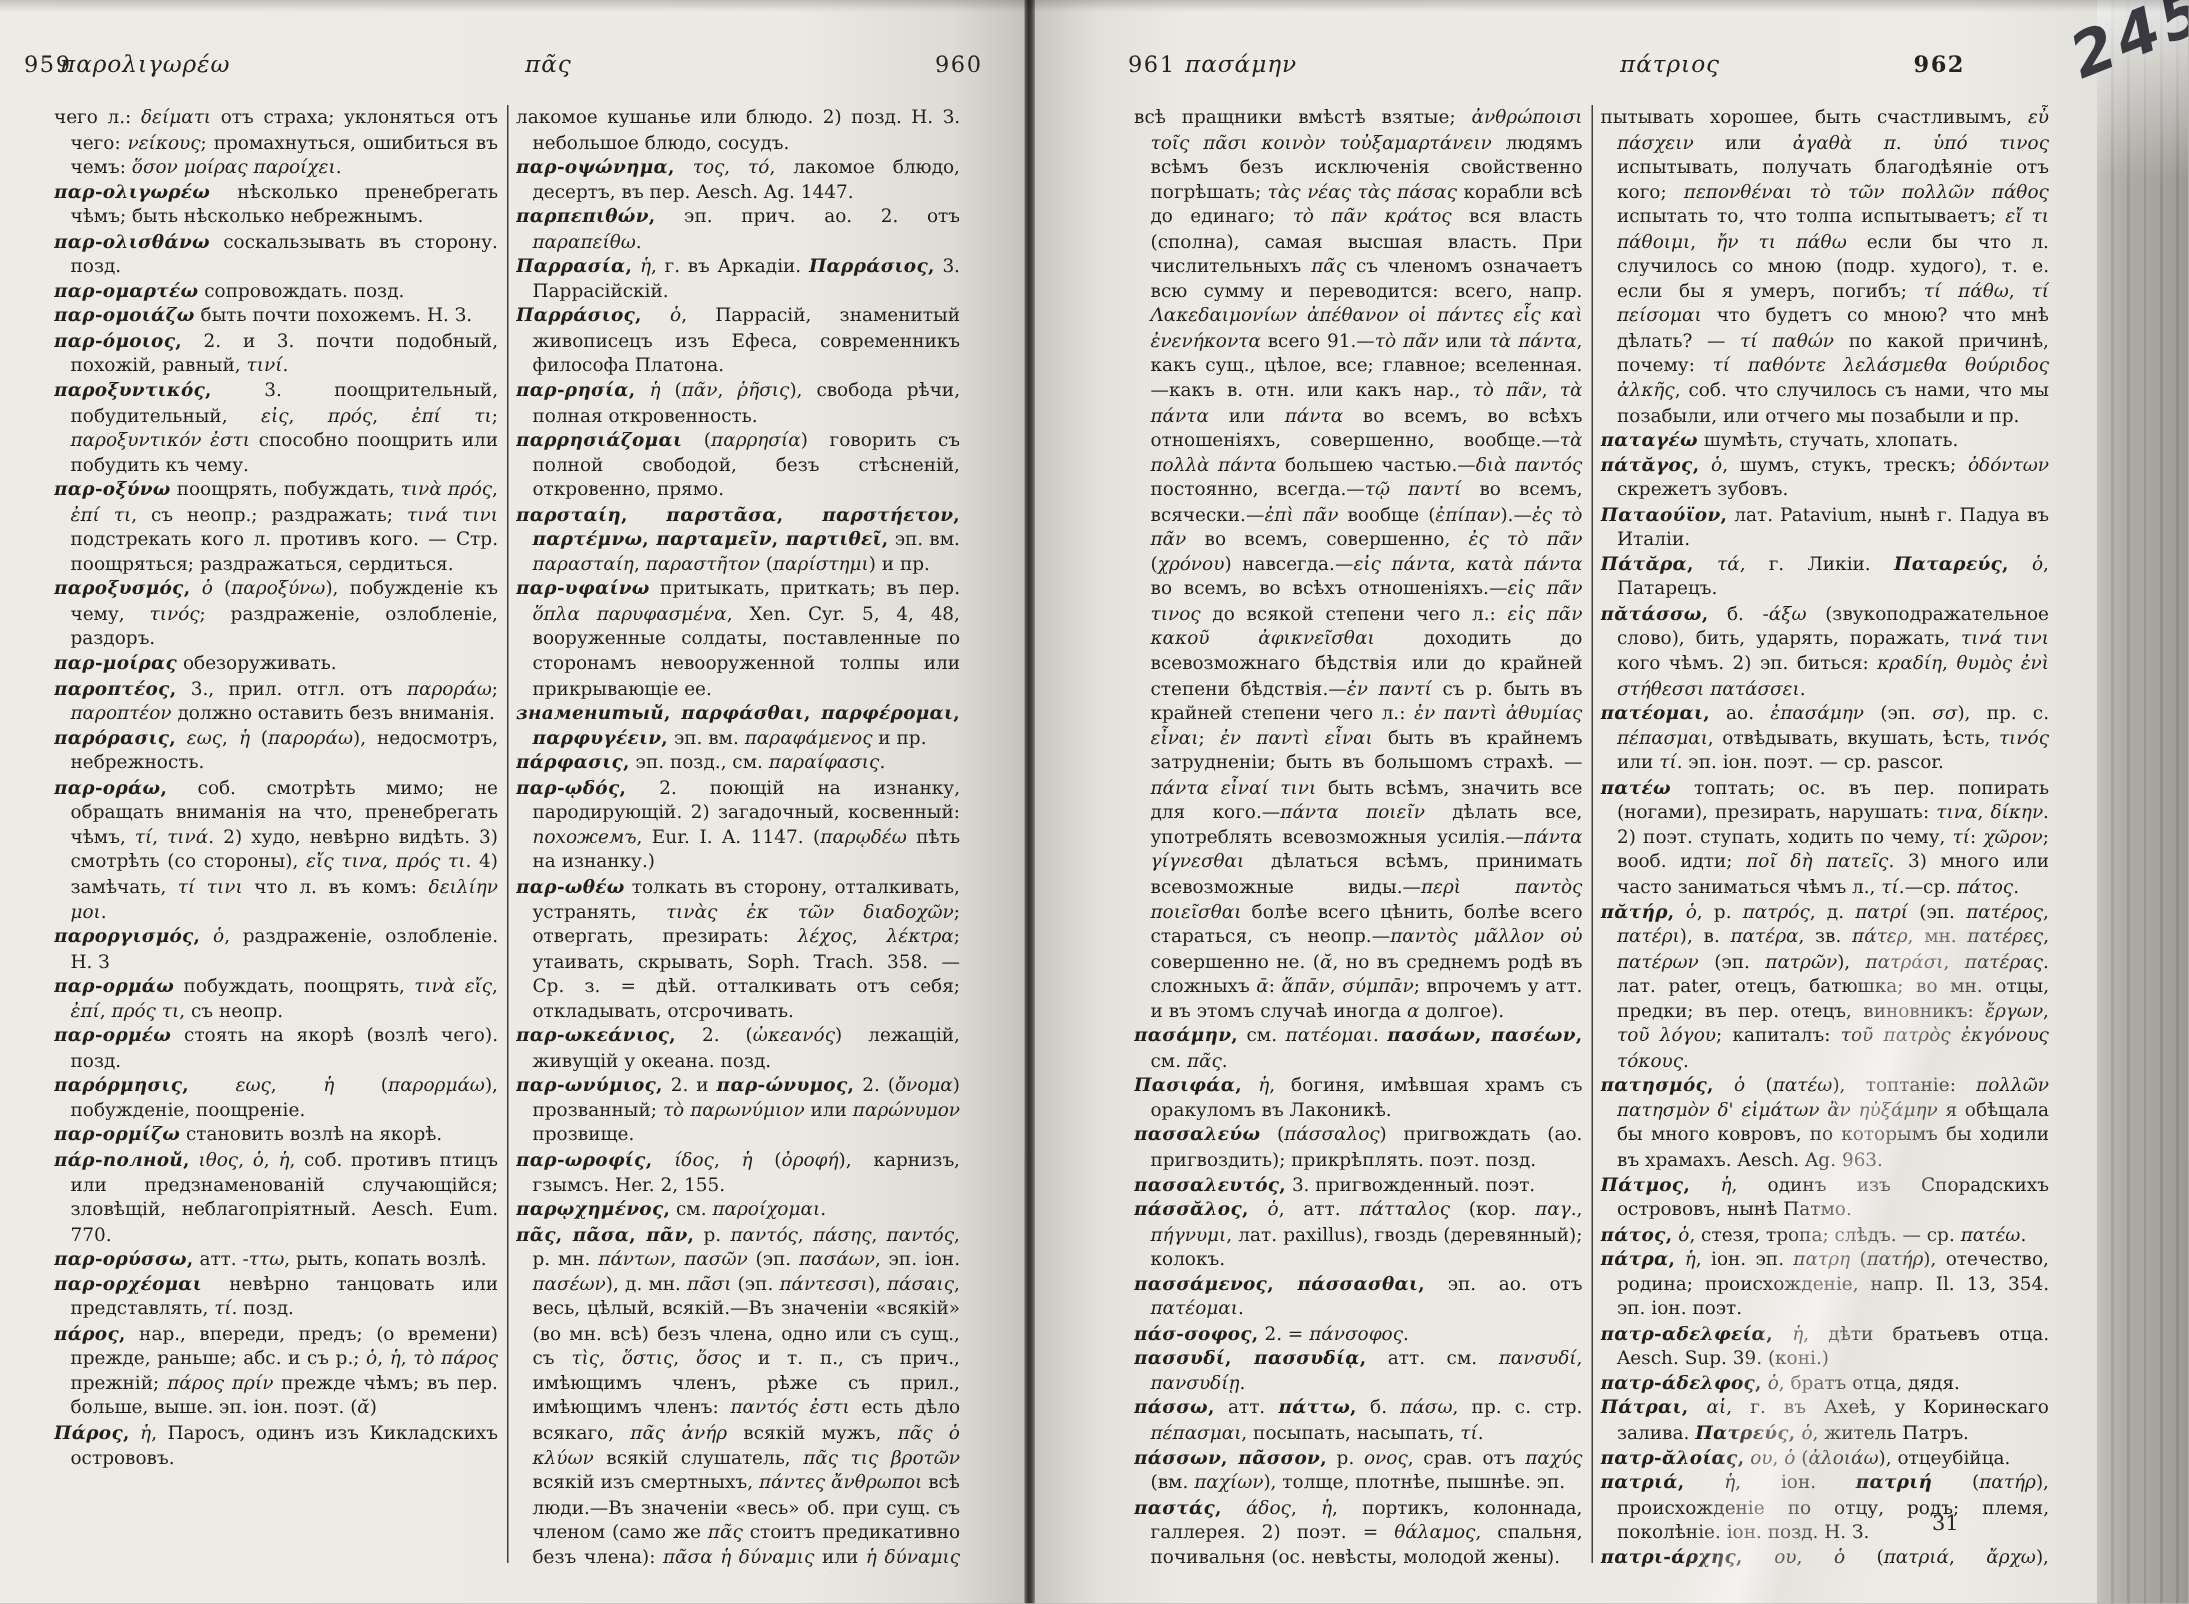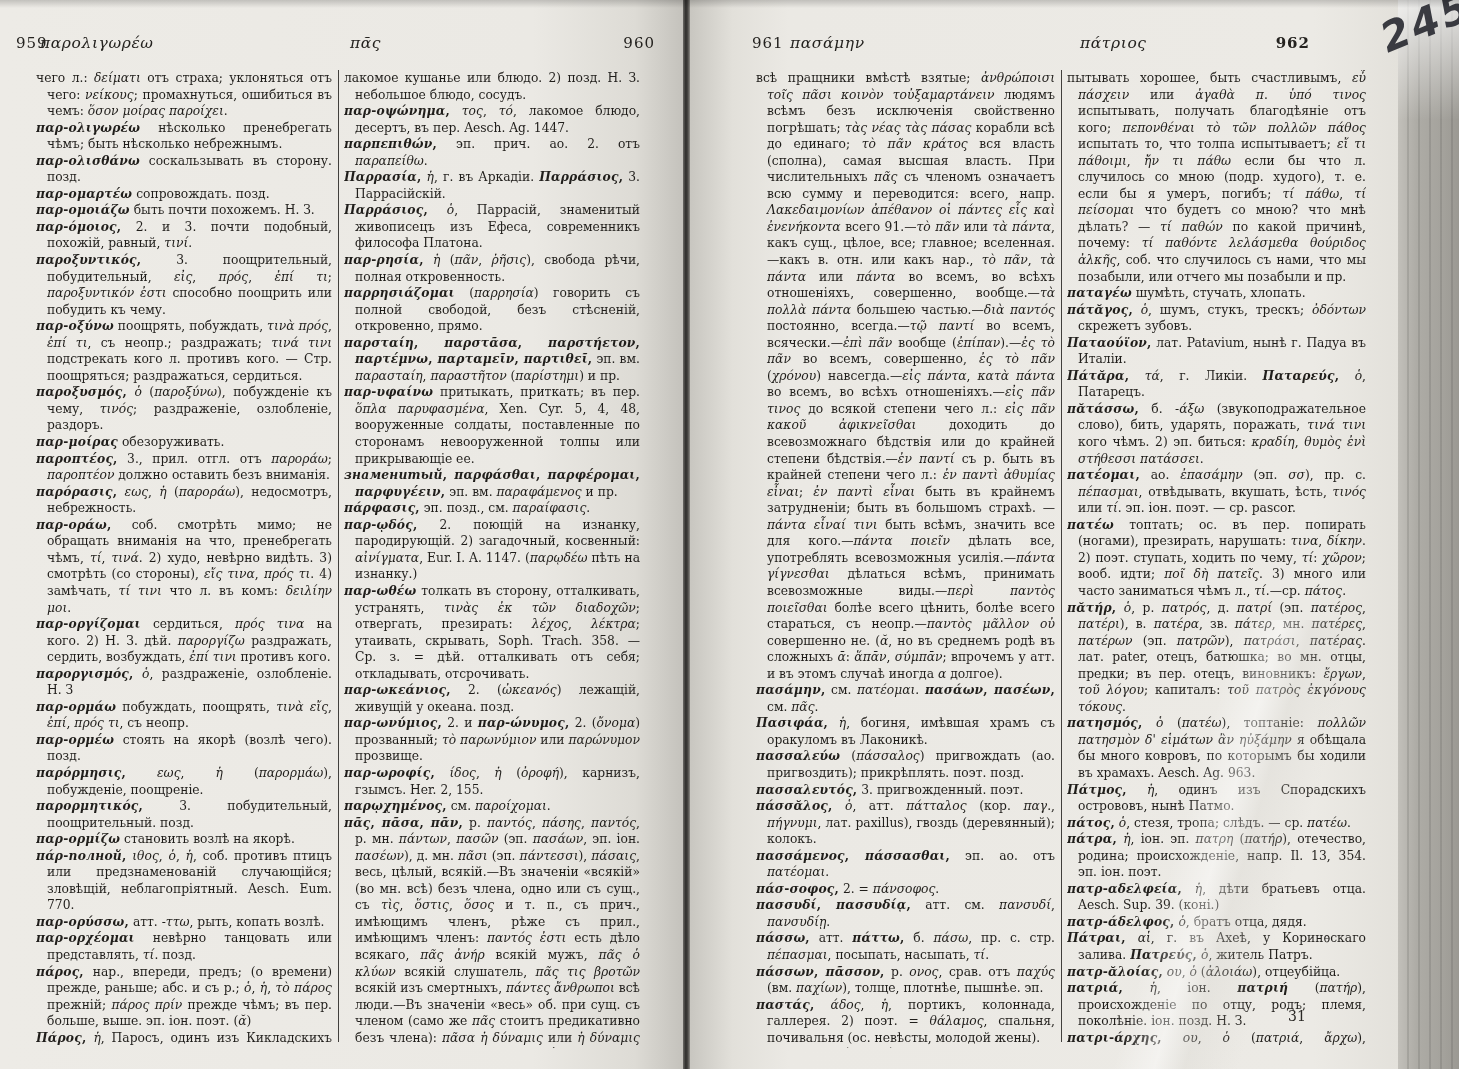--- a/index.html
+++ b/index.html
@@ -80,47 +80,45 @@
           <p class="entry"><b><i>παρ</i>-<i>ομαρτέω</i></b> сопровождать. позд.</p>
           <p class="entry"><b><i>παρ</i>-<i>ομοιάζω</i></b> быть почти похожемъ. Н. З.</p>
           <p class="entry"><b><i>παρ</i>-<i>όμοιος</i>,</b> 2. и 3. почти подобный, похожій, равный, <i>τινί</i>.</p>
           <p class="entry"><b><i>παροξυντικός</i>,</b> 3. поощрительный, побудительный, <i>εἰς</i>, <i>πρός</i>, <i>ἐπί</i> <i>τι</i>; <i>παροξυντικόν</i> <i>ἐστι</i> способно поощрить или побудить къ чему.</p>
           <p class="entry"><b><i>παρ</i>-<i>οξύνω</i></b> поощрять, побуждать, <i>τινὰ</i> <i>πρός</i>, <i>ἐπί</i> <i>τι</i>, съ неопр.; раздражать; <i>τινά</i> <i>τινι</i> подстрекать кого л. противъ кого. — Стр. поощряться; раздражаться, сердиться.</p>
           <p class="entry"><b><i>παροξυσμός</i>,</b> <i>ὁ</i> (<i>παροξύνω</i>), побужденіе къ чему, <i>τινός</i>; раздраженіе, озлобленіе, раздоръ.</p>
           <p class="entry"><b><i>παρ</i>-<i>μοίρας</i></b> обезоруживать.</p>
           <p class="entry"><b><i>παροπτέος</i>,</b> 3., прил. отгл. отъ <i>παροράω</i>; <i>παροπτέον</i> должно оставить безъ вниманія.</p>
           <p class="entry"><b><i>παρόρασις</i>,</b> <i>εως</i>, <i>ἡ</i> (<i>παροράω</i>), недосмотръ, небрежность.</p>
           <p class="entry"><b><i>παρ</i>-<i>οράω</i>,</b> соб. смотрѣть мимо; не обращать вниманія на что, пренебрегать чѣмъ, <i>τί</i>, <i>τινά</i>. 2) худо, невѣрно видѣть. 3) смотрѣть (со стороны), <i>εἴς</i> <i>τινα</i>, <i>πρός</i> <i>τι</i>. 4) замѣчать, <i>τί</i> <i>τινι</i> что л. въ комъ: <i>δειλίην</i> <i>μοι</i>.</p>
-          <p class="entry"><b><i>παρ</i>-<i>οργίζομαι</i></b> сердиться, <i>πρός</i> <i>τινα</i> на кого. 2) Н. З. дѣй. <i>παροργίζω</i> раздражать, сердить, возбуждать, <i>ἐπί</i> <i>τινι</i> противъ кого.</p>
           <p class="entry"><b><i>παροργισμός</i>,</b> <i>ὁ</i>, раздраженіе, озлобленіе. Н. З</p>
           <p class="entry"><b><i>παρ</i>-<i>ορμάω</i></b> побуждать, поощрять, <i>τινὰ</i> <i>εἴς</i>, <i>ἐπί</i>, <i>πρός</i> <i>τι</i>, съ неопр.</p>
           <p class="entry"><b><i>παρ</i>-<i>ορμέω</i></b> стоять на якорѣ (возлѣ чего). позд.</p>
           <p class="entry"><b><i>παρόρμησις</i>,</b> <i>εως</i>, <i>ἡ</i> (<i>παρορμάω</i>), побужденіе, поощреніе.</p>
-          <p class="entry"><b><i>παρορμητικός</i>,</b> 3. побудительный, поощрительный. позд.</p>
           <p class="entry"><b><i>παρ</i>-<i>ορμίζω</i></b> становить возлѣ на якорѣ.</p>
           <p class="entry"><b><i>πάρ</i>-<i>полной</i>,</b> <i>ιθος</i>, <i>ὁ</i>, <i>ἡ</i>, соб. противъ птицъ или предзнаменованій случающійся; зловѣщій, неблагопріятный. Aesch. Eum. 770.</p>
           <p class="entry"><b><i>παρ</i>-<i>ορύσσω</i>,</b> атт. -<i>ττω</i>, рыть, копать возлѣ.</p>
           <p class="entry"><b><i>παρ</i>-<i>ορχέομαι</i></b> невѣрно танцовать или представлять, <i>τί</i>. позд.</p>
           <p class="entry"><b><i>πάρος</i>,</b> нар., впереди, предъ; (о времени) прежде, раньше; абс. и съ р.; <i>ὁ</i>, <i>ἡ</i>, <i>τὸ</i> <i>πάρος</i> прежній; <i>πάρος</i> <i>πρίν</i> прежде чѣмъ; въ пер. больше, выше. эп. іон. поэт. (<i>ᾰ</i>)</p>
           <p class="entry"><b><i>Πάρος</i>,</b> <i>ἡ</i>, Паросъ, одинъ изъ Кикладскихъ острововъ.</p>
         </div>
       <div class="colrule"></div>
       <div class="col">
           <p class="entry">лакомое кушанье или блюдо. 2) позд. Н. З. небольшое блюдо, сосудъ.</p>
           <p class="entry"><b><i>παρ</i>-<i>οψώνημα</i>,</b> <i>τος</i>, <i>τό</i>, лакомое блюдо, десертъ, въ пер. Aesch. Ag. 1447.</p>
           <p class="entry"><b><i>παρπεπιθών</i>,</b> эп. прич. ао. 2. отъ <i>παραπείθω</i>.</p>
           <p class="entry"><b><i>Παρρασία</i>,</b> <i>ἡ</i>, г. въ Аркадіи. <b><i>Παρράσιος</i>,</b> 3. Паррасійскій.</p>
           <p class="entry"><b><i>Παρράσιος</i>,</b> <i>ὁ</i>, Паррасій, знаменитый живописецъ изъ Ефеса, современникъ философа Платона.</p>
           <p class="entry"><b><i>παρ</i>-<i>ρησία</i>,</b> <i>ἡ</i> (<i>πᾶν</i>, <i>ῥῆσις</i>), свобода рѣчи, полная откровенность.</p>
           <p class="entry"><b><i>παρρησιάζομαι</i></b> (<i>παρρησία</i>) говорить съ полной свободой, безъ стѣсненій, откровенно, прямо.</p>
           <p class="entry"><b><i>παρσταίη</i>, <i>παρστᾶσα</i>, <i>παρστήετον</i>, <i>παρτέμνω</i>, <i>παρταμεῖν</i>, <i>παρτιθεῖ</i>,</b> эп. вм. <i>παρασταίη</i>, <i>παραστῆτον</i> (<i>παρίστημι</i>) и пр.</p>
           <p class="entry"><b><i>παρ</i>-<i>υφαίνω</i></b> притыкать, приткать; въ пер. <i>ὅπλα</i> <i>παρυφασμένα</i>, Xen. Cyr. 5, 4, 48, вооруженные солдаты, поставленные по сторонамъ невооруженной толпы или прикрывающіе ее.</p>
           <p class="entry"><b><i>знаменитый</i>, <i>παρφάσθαι</i>, <i>παρφέρομαι</i>, <i>παρφυγέειν</i>,</b> эп. вм. <i>παραφάμενος</i> и пр.</p>
           <p class="entry"><b><i>πάρφασις</i>,</b> эп. позд., см. <i>παραίφασις</i>.</p>
-          <p class="entry"><b><i>παρ</i>-<i>ῳδός</i>,</b> 2. поющій на изнанку, пародирующій. 2) загадочный, косвенный: <i>αἰνίγματα</i>, Eur. I. A. 1147. (<i>παρῳδέω</i> пѣть на изнанку.)</p>
+          <p class="entry"><b><i>παρ</i>-<i>ῳδός</i>,</b> 2. поющій на изнанку, пародирующій. 2) загадочный, косвенный: <i>похожемъ</i>, Eur. I. A. 1147. (<i>παρῳδέω</i> пѣть на изнанку.)</p>
           <p class="entry"><b><i>παρ</i>-<i>ωθέω</i></b> толкать въ сторону, отталкивать, устранять, <i>τινὰς</i> <i>ἐκ</i> <i>τῶν</i> <i>διαδοχῶν</i>; отвергать, презирать: <i>λέχος</i>, <i>λέκτρα</i>; утаивать, скрывать, Soph. Trach. 358. — Ср. з. = дѣй. отталкивать отъ себя; откладывать, отсрочивать.</p>
           <p class="entry"><b><i>παρ</i>-<i>ωκεάνιος</i>,</b> 2. (<i>ὠκεανός</i>) лежащій, живущій у океана. позд.</p>
           <p class="entry"><b><i>παρ</i>-<i>ωνύμιος</i>,</b> 2. и <b><i>παρ</i>-<i>ώνυμος</i>,</b> 2. (<i>ὄνομα</i>) прозванный; <i>τὸ</i> <i>παρωνύμιον</i> или <i>παρώνυμον</i> прозвище.</p>
           <p class="entry"><b><i>παρ</i>-<i>ωροφίς</i>,</b> <i>ίδος</i>, <i>ἡ</i> (<i>ὀροφή</i>), карнизъ, гзымсъ. Her. 2, 155.</p>
           <p class="entry"><b><i>παρῳχημένος</i>,</b> см. <i>παροίχομαι</i>.</p>
           <p class="entry"><b><i>πᾶς</i>, <i>πᾶσα</i>, <i>πᾶν</i>,</b> р. <i>παντός</i>, <i>πάσης</i>, <i>παντός</i>, р. мн. <i>πάντων</i>, <i>πασῶν</i> (эп. <i>πασάων</i>, эп. іон. <i>πασέων</i>), д. мн. <i>πᾶσι</i> (эп. <i>πάντεσσι</i>), <i>πάσαις</i>, весь, цѣлый, всякій.—Въ значеніи «всякій» (во мн. всѣ) безъ члена, одно или съ сущ., съ <i>τὶς</i>, <i>ὅστις</i>, <i>ὅσος</i> и т. п., съ прич., имѣющимъ членъ, рѣже съ прил., имѣющимъ членъ: <i>παντός</i> <i>ἐστι</i> есть дѣло всякаго, <i>πᾶς</i> <i>ἀνήρ</i> всякій мужъ, <i>πᾶς</i> <i>ὁ</i> <i>κλύων</i> всякій слушатель, <i>πᾶς</i> <i>τις</i> <i>βροτῶν</i> всякій изъ смертныхъ, <i>πάντες</i> <i>ἄνθρωποι</i> всѣ люди.—Въ значеніи «весь» об. при сущ. съ членом (само же <i>πᾶς</i> стоитъ предикативно безъ члена): <i>πᾶσα</i> <i>ἡ</i> <i>δύναμις</i> или <i>ἡ</i> <i>δύναμις</i> <i>πᾶσα</i> вся сила; <i>πᾶσαν</i> <i>τὴν</i> <i>ἀλήθειαν</i> всю правду;    всѣ люди (упомянутые, опредѣленные и т. п., между тѣмъ какъ   значитъ: всѣ люди, какіе бы то ни было). Впрочемъ сущ. можетъ и не имѣть члена (ос. когда  значитъ совершенно весь, совершенный):   весь городъ;  ;  ;  ;   () совершенно мѣдными; (   )   совершенное страшилище.—Когда  имѣетъ при себѣ членъ или стоитъ между членомъ и сущ., тогда значитъ: цѣлый, весь, напр.    цѣлый или весь городъ (во всѣхъ своихъ частяхъ, во всемъ объемѣ или составѣ);   </p>
         </div>
     </div>
   </div>
 

